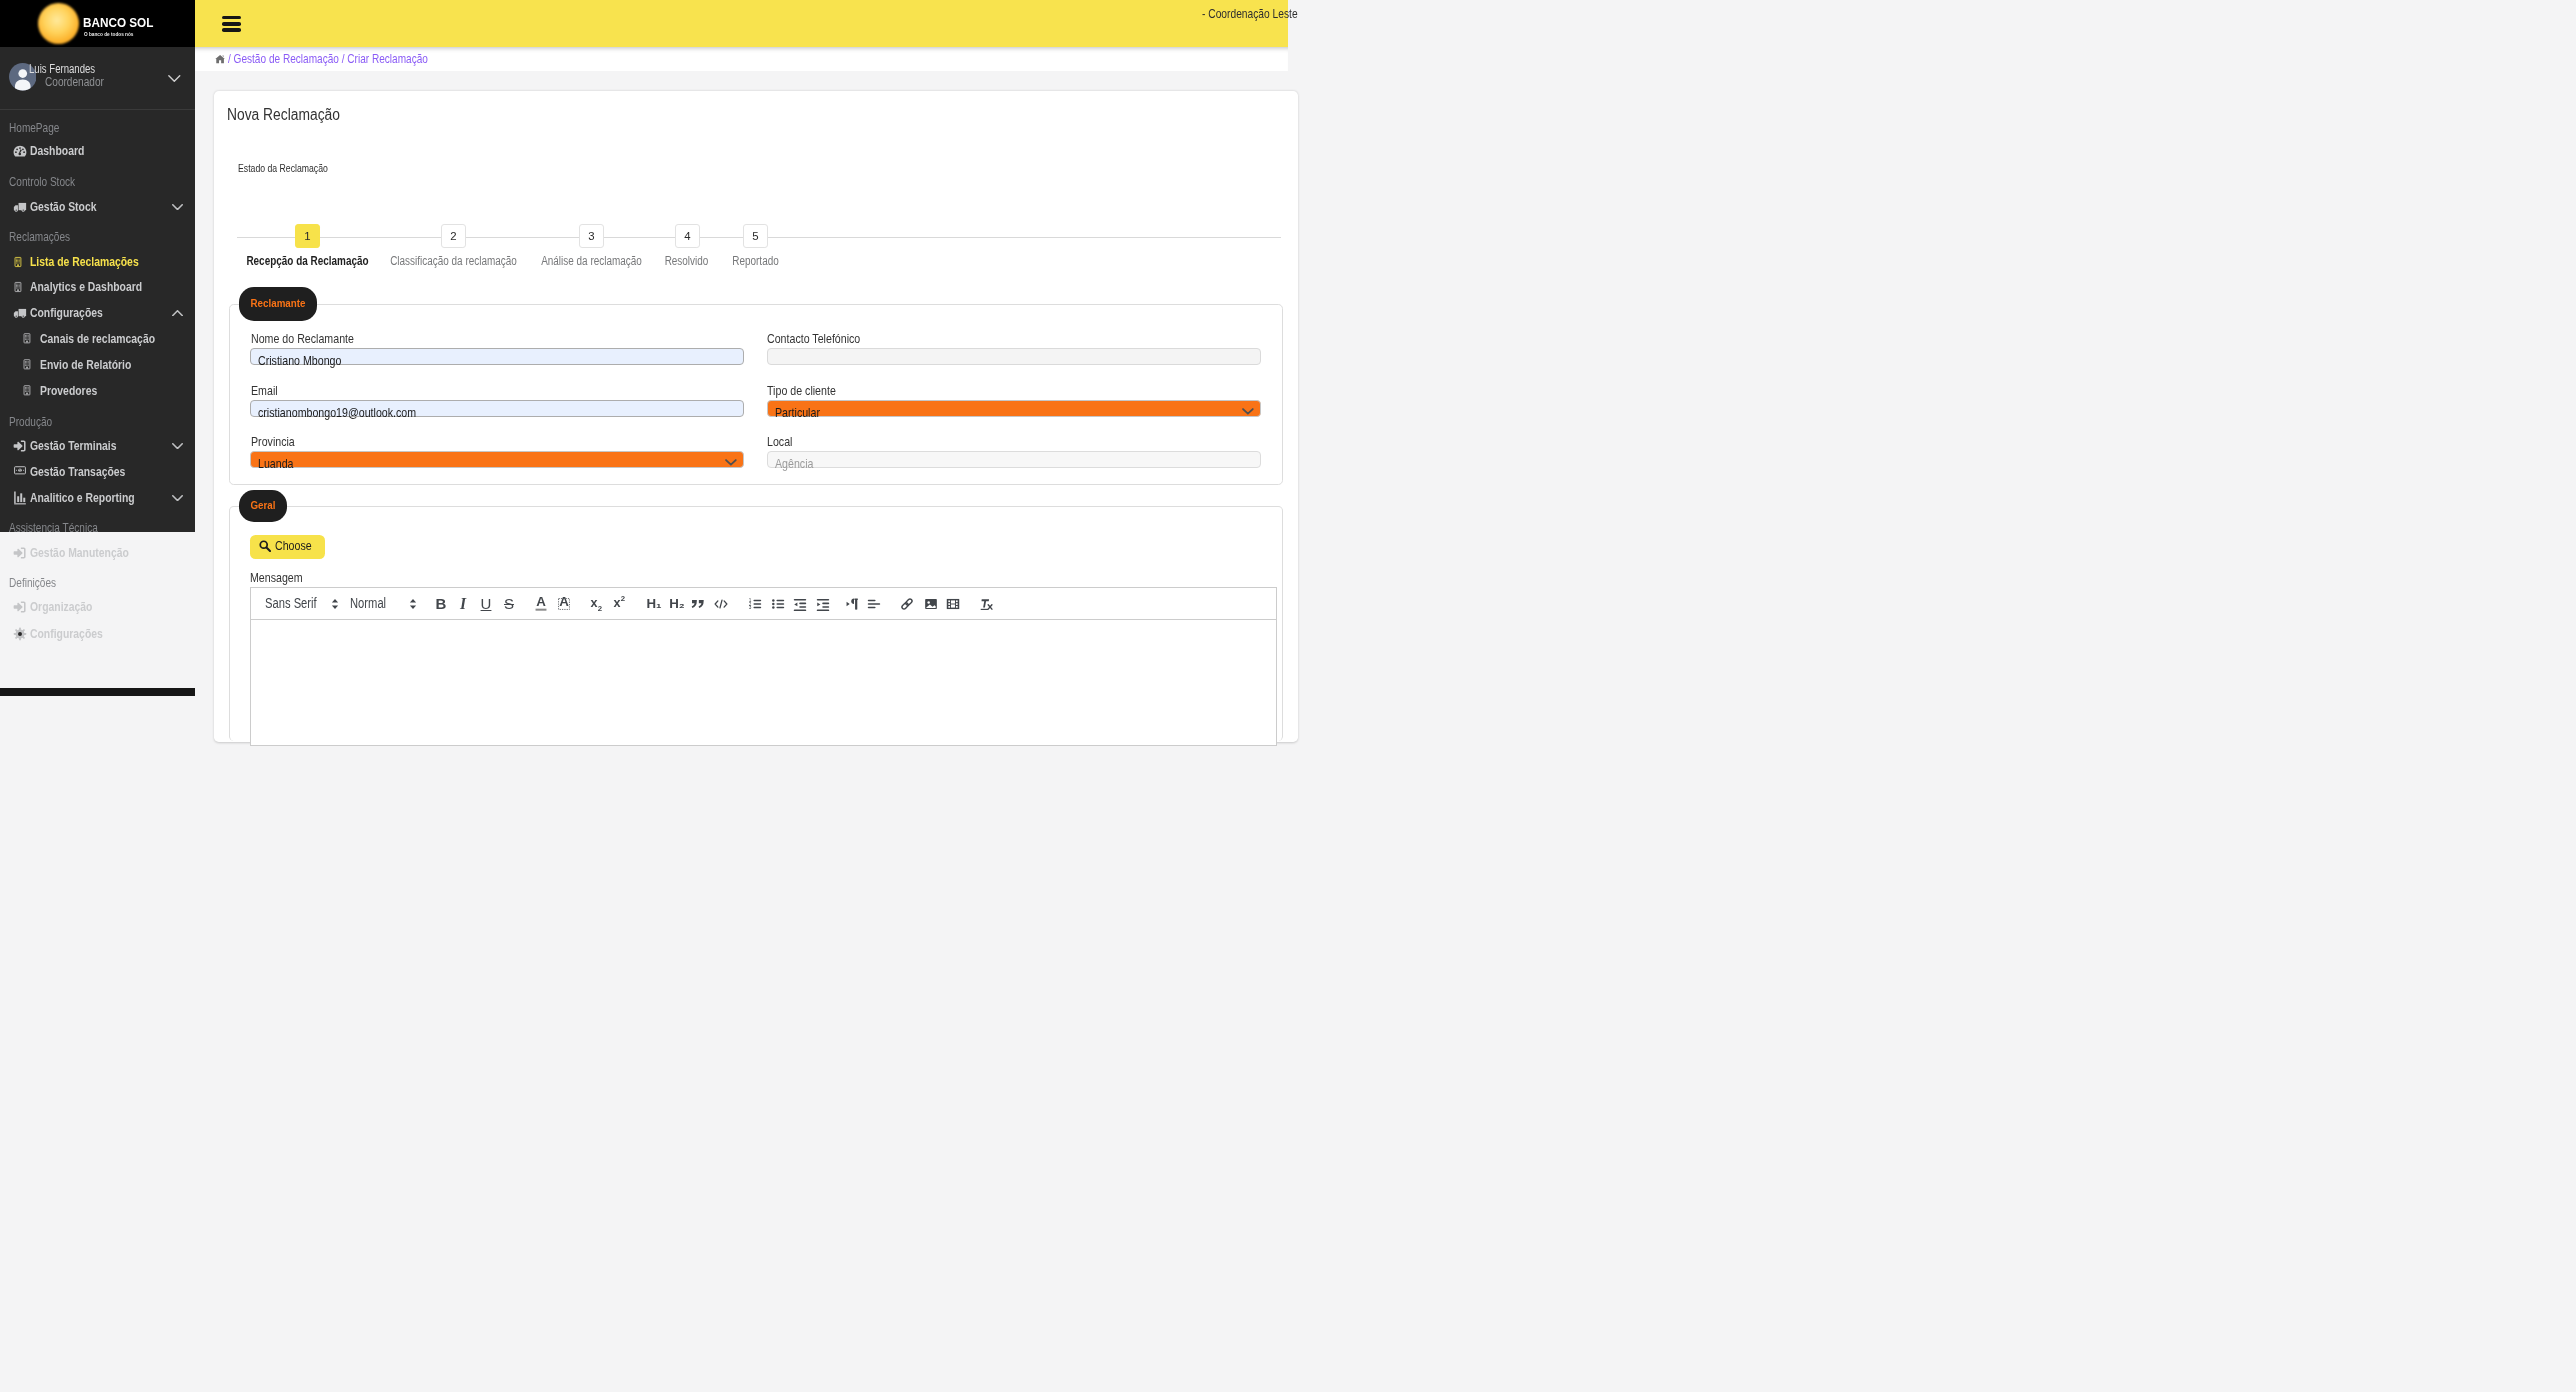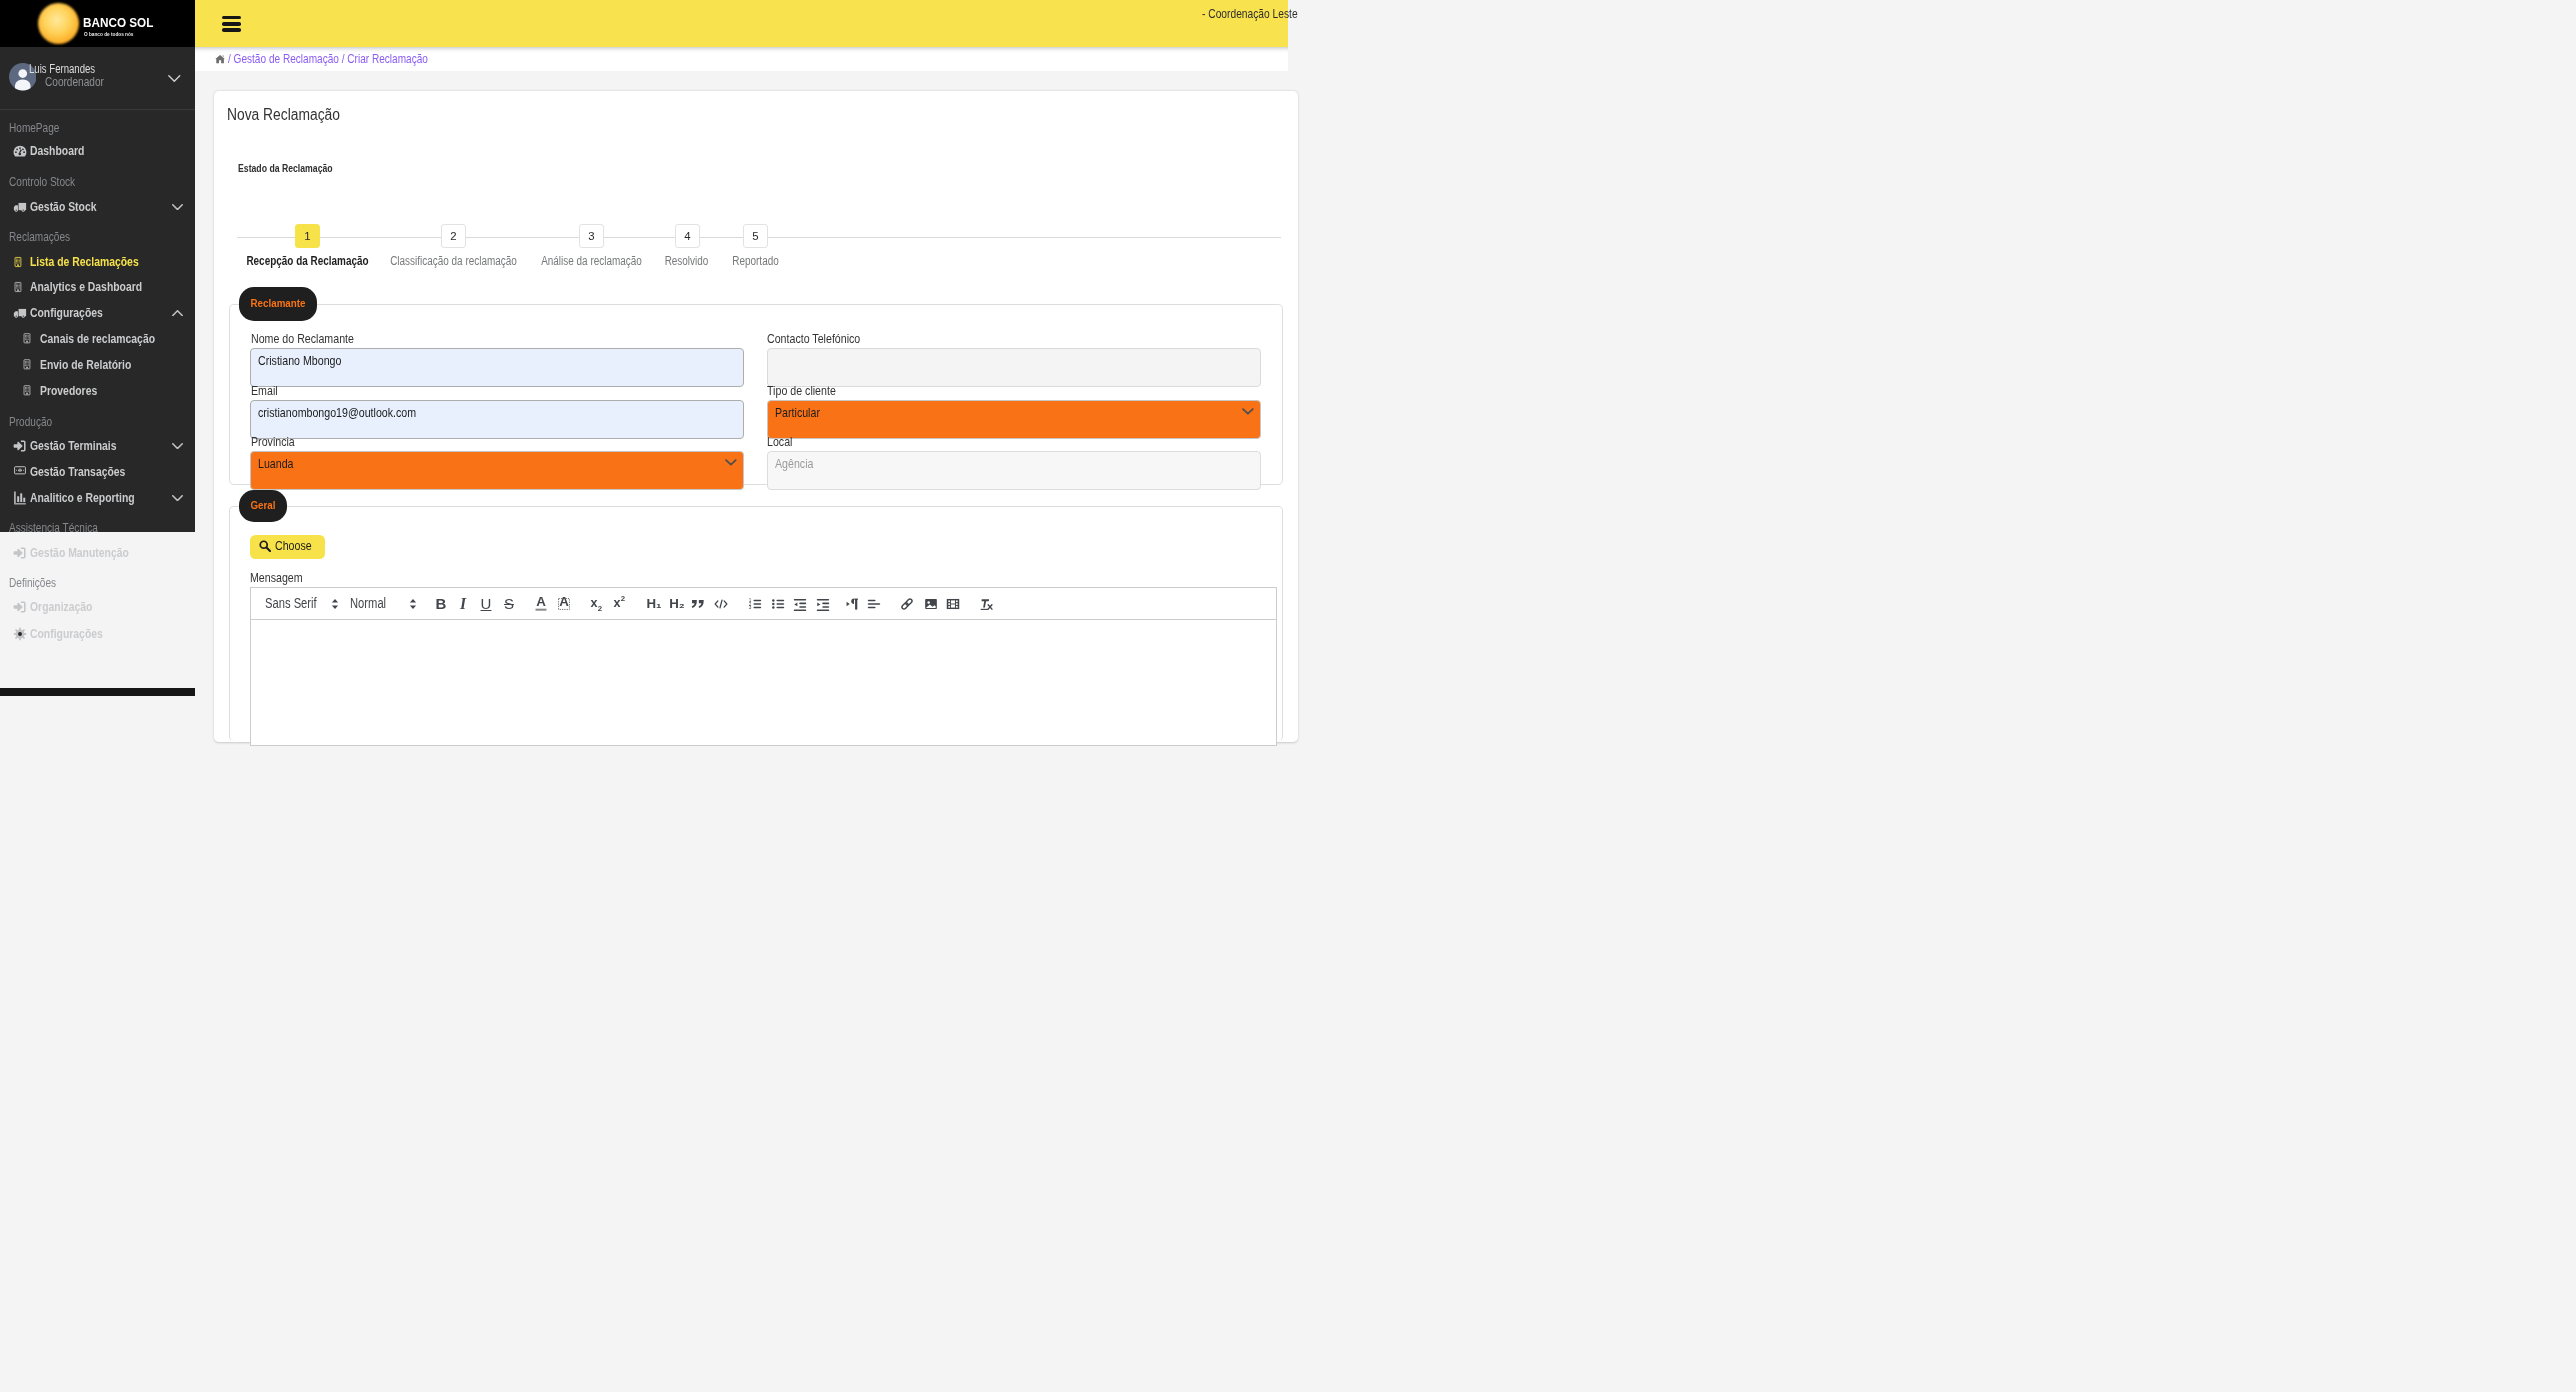--- a/index.html
+++ b/index.html
@@ -31,39 +31,39 @@
 #nav{left:195px;top:0;width:1093px;height:47px;background:#f8e34e}
 .hb{left:222px;width:19px;height:3.6px;border-radius:1.8px;background:#161616}
 #navr{left:1202px;top:5.5px;font-size:13.3px;color:#2e2e2e;line-height:15px}
 
 #crumb{left:195px;top:47px;width:1093px;height:24px;background:#fff;box-shadow:inset 0 5.5px 5.5px -4.7px rgba(0,0,0,.28)}
 #crumbt{left:228px;top:53px;font-size:12.6px;color:#8b5cf6;line-height:13.3px}
 #homeic{left:215px;top:55px;width:10.2px;height:8.6px}
 
 #card{left:214px;top:91px;width:1084px;height:651px;background:#fff;border-radius:4.7px;box-shadow:0 0.8px 2.4px rgba(0,0,0,.18)}
 #h1{left:227px;top:105px;font-size:17.3px;color:#333;line-height:18px}
-#estado{left:238px;top:163px;font-size:10.6px;font-weight:bold;color:#2f2f2f;line-height:11px}
+#estado{left:238px;top:163px;font-size:10.6px;font-weight:normal;color:#2f2f2f;line-height:11px}
 #wline{left:237px;top:237px;width:1044px;height:0.8px;background:#d9d9d9}
 .step{top:224px;width:25px;height:24px;border-radius:3.1px;background:#fff;border:0.8px solid #e2e2e2}
 .step.on{background:#f7e24a;border-color:#f7e24a}
 .step .tc{margin-top:3.9px;font-size:11.4px;color:#2b2b2b;line-height:15px;transform:none}
 .wlab{top:252px;font-size:13.7px;color:#77787a;line-height:17.3px}
 .wlab.on{font-weight:bold;color:#1f1f1f}
 
 .fs{border:0.8px solid #ddd;border-radius:4.7px}
 #fs1{left:229px;top:304px;width:1054px;height:181px}
 #fs2{left:229px;top:506px;width:1054px;height:235px;border-bottom:none}
 .leg{background:#1f1f1f;border-radius:15px;color:#f97316}
 #leg1{left:239px;top:287px;width:78px;height:34px}
 #leg2{left:239px;top:490px;width:48px;height:32px}
 .leg .tc{font-size:11.8px;font-weight:bold;line-height:15.7px;transform:scaleX(.83)}
 #leg1 .tc{margin-top:9px}
 #leg2 .tc{margin-top:8.2px}
 .flab{font-size:12.6px;color:#333;line-height:13.3px}
-.inp{height:39px;border-radius:4px}
+.inp{height:17px;border-radius:4px}
 .inp .tf{margin:5.1px 0 0 6.5px;font-size:12.6px;color:#1b1b1b;line-height:14px}
 .fill{background:#e8f0fe;border:0.8px solid #adadad}
 .emp{background:#f4f4f4;border:0.8px solid #dadada}
 .sel{background:#f97316;border:0.8px solid #c6c6c6}
 .ph{background:#f7f7f7;border:0.8px solid #dcdcdc}
 .ph .tf{color:#9b9b9b}
 .selch{position:absolute;width:11.8px;height:7px}
 
 #choose{left:250px;top:535px;width:75px;height:23.5px;background:#f7e24a;border-radius:5.5px}
 #chooset{left:275px;top:540px;font-size:12.6px;color:#1d1d1d;line-height:13.3px}

